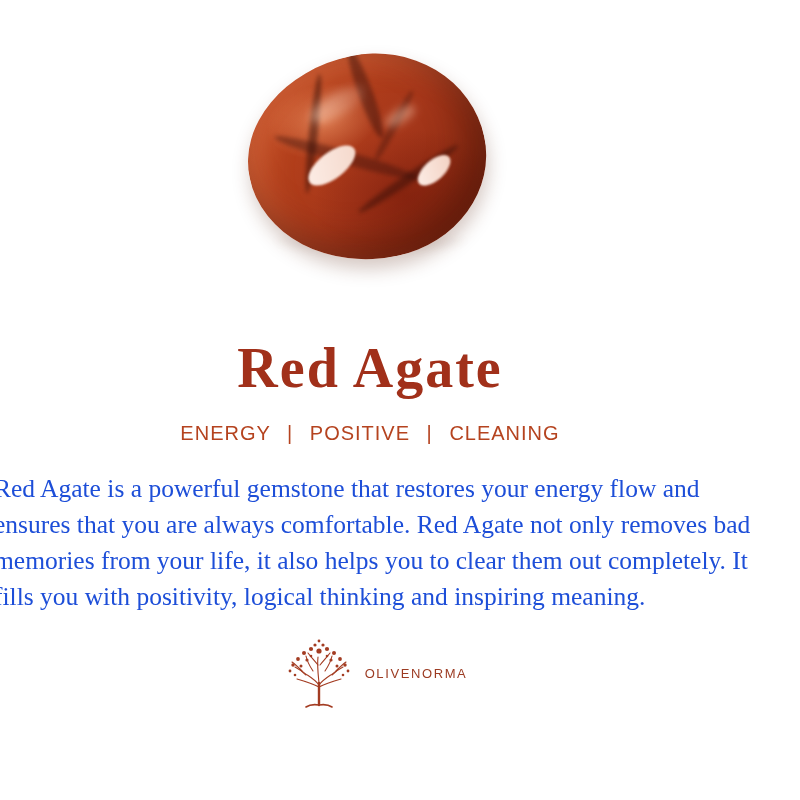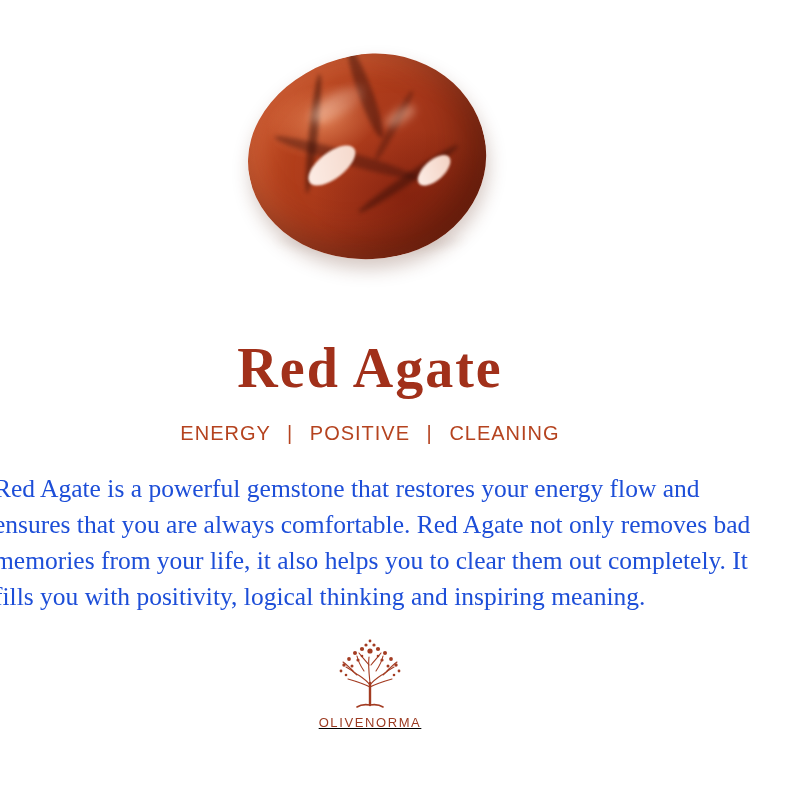--- a/index.html
+++ b/index.html
@@ -168,23 +168,22 @@
     font-family: "Liberation Serif", serif;
     font-size: 25.5px;
     line-height: 1.42;
     color: #1d4ed8;
   }
 
   
   .logo-area {
     margin-top: 16px;
     display: flex;
-    flex-direction: column;
+    flex-direction: row;
     align-items: center;
-    text-decoration: underline;
   }
   .logo-mark {
     width: 92px;
     height: 82px;
     display: block;
   }
   .logo-text {
     margin-top: 2px;
     font-family: "Liberation Sans", sans-serif;
     font-size: 13px;

